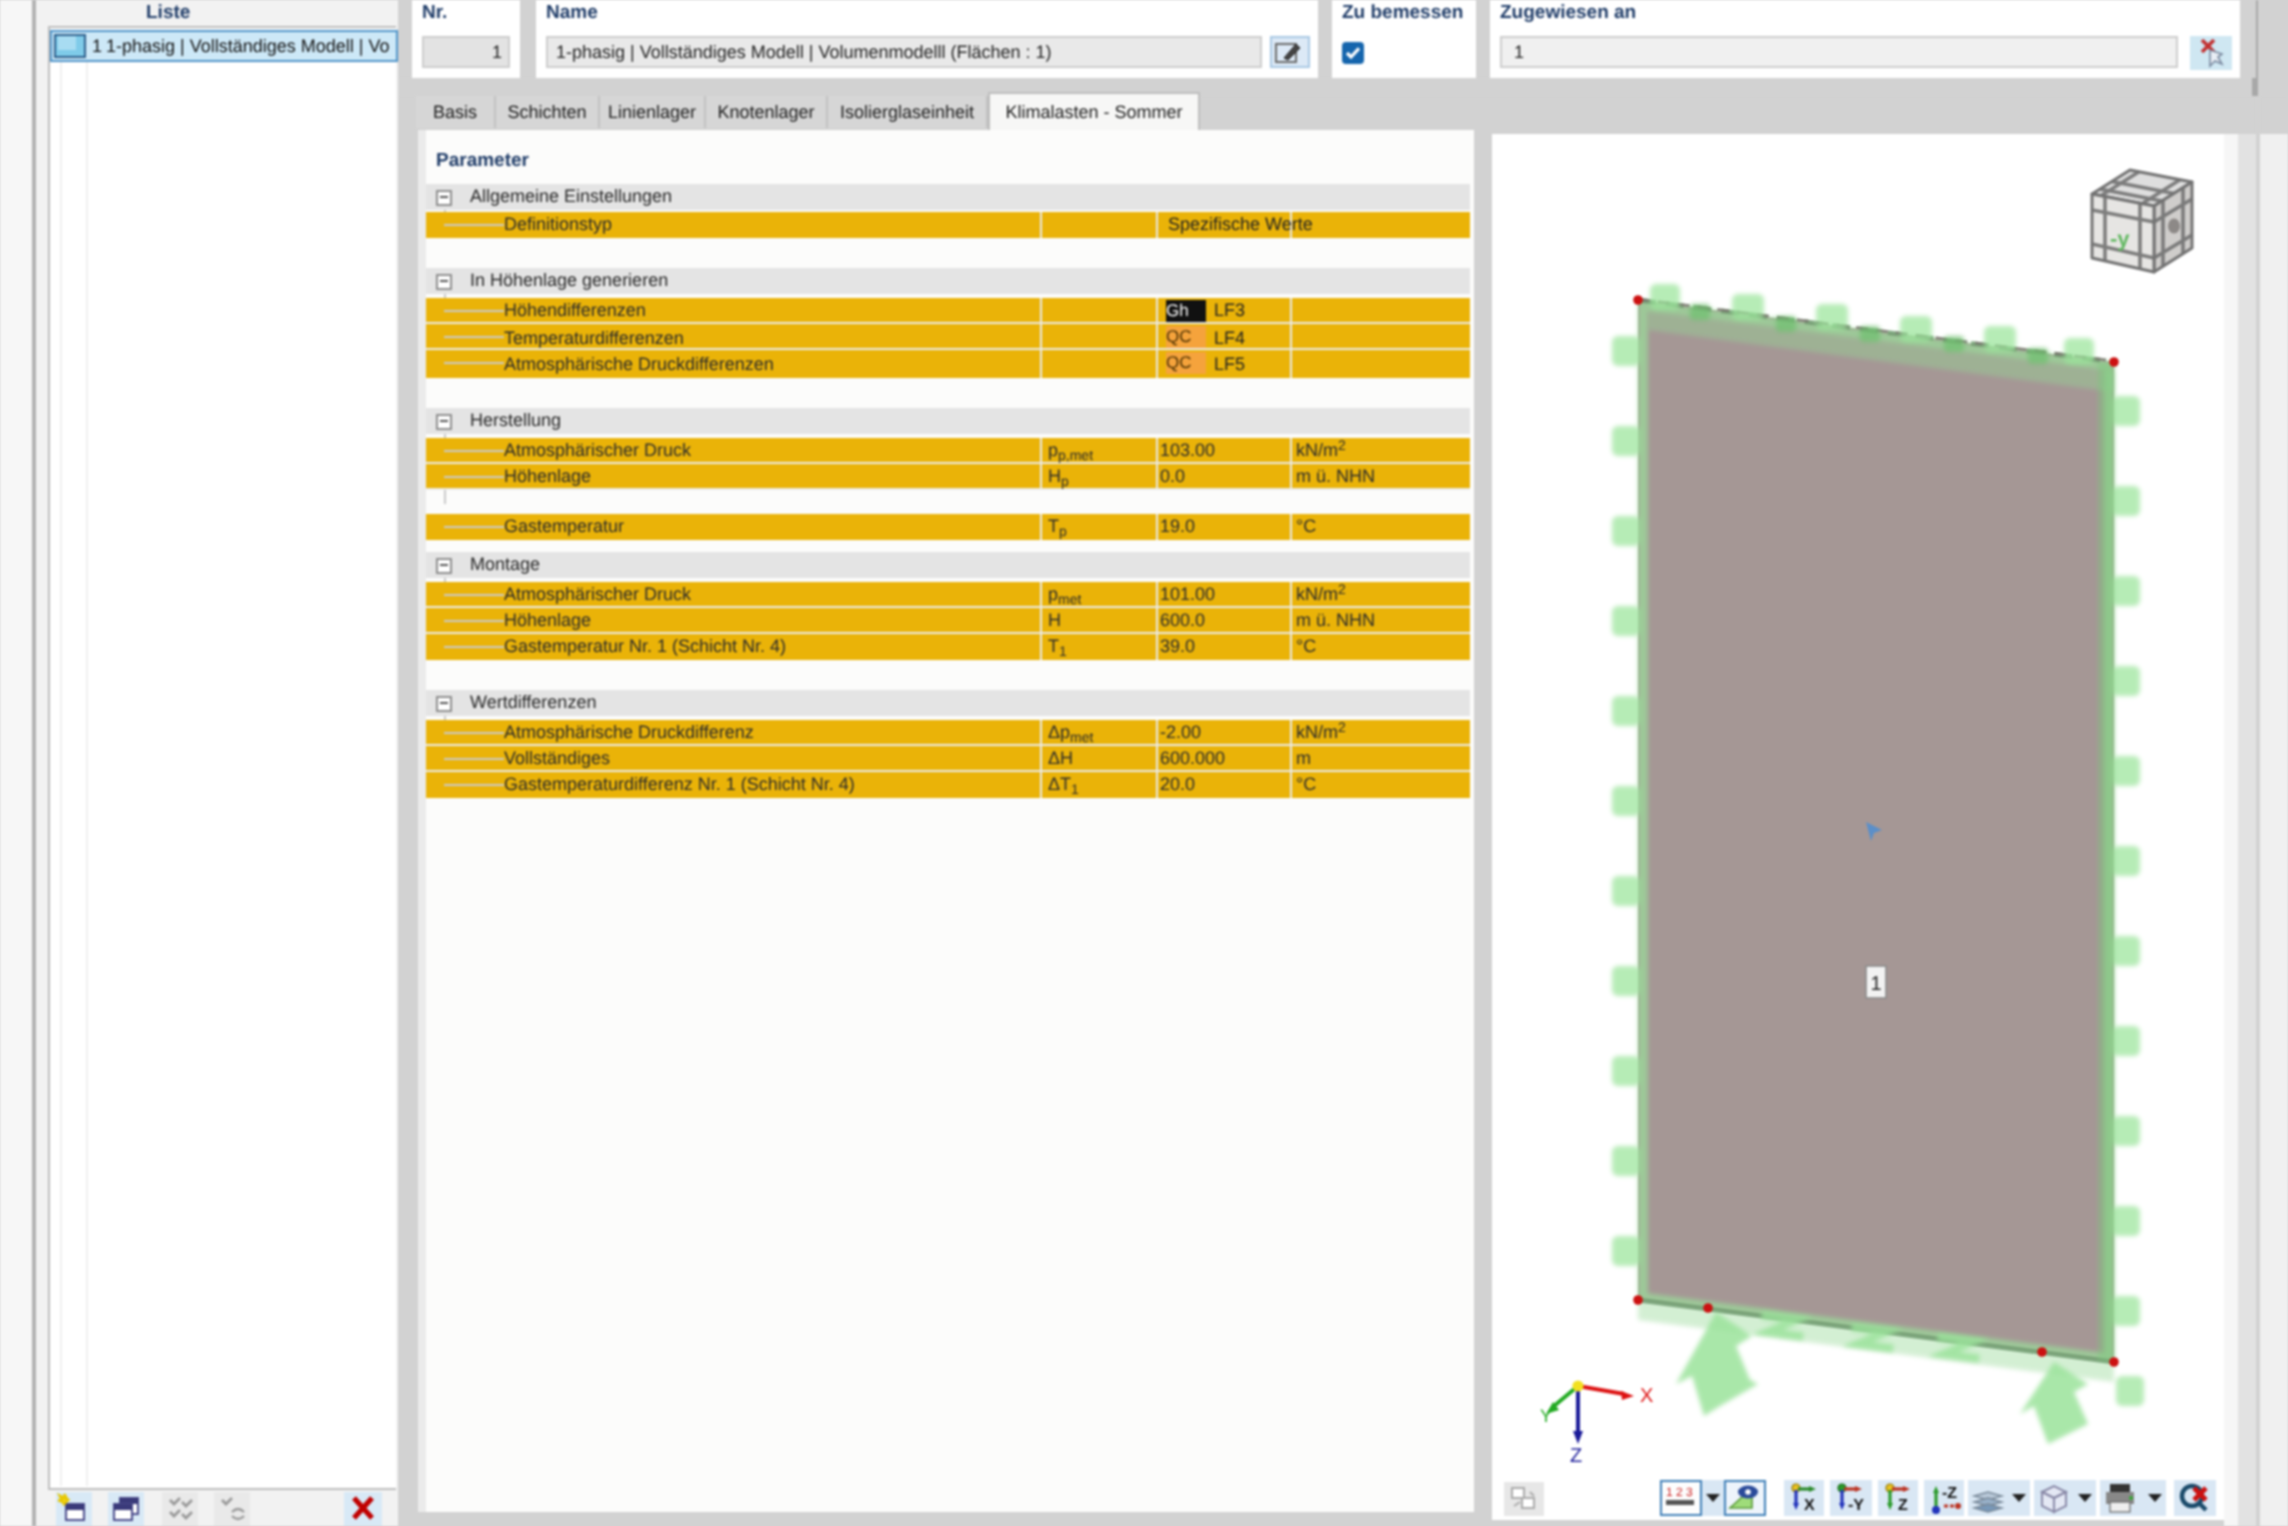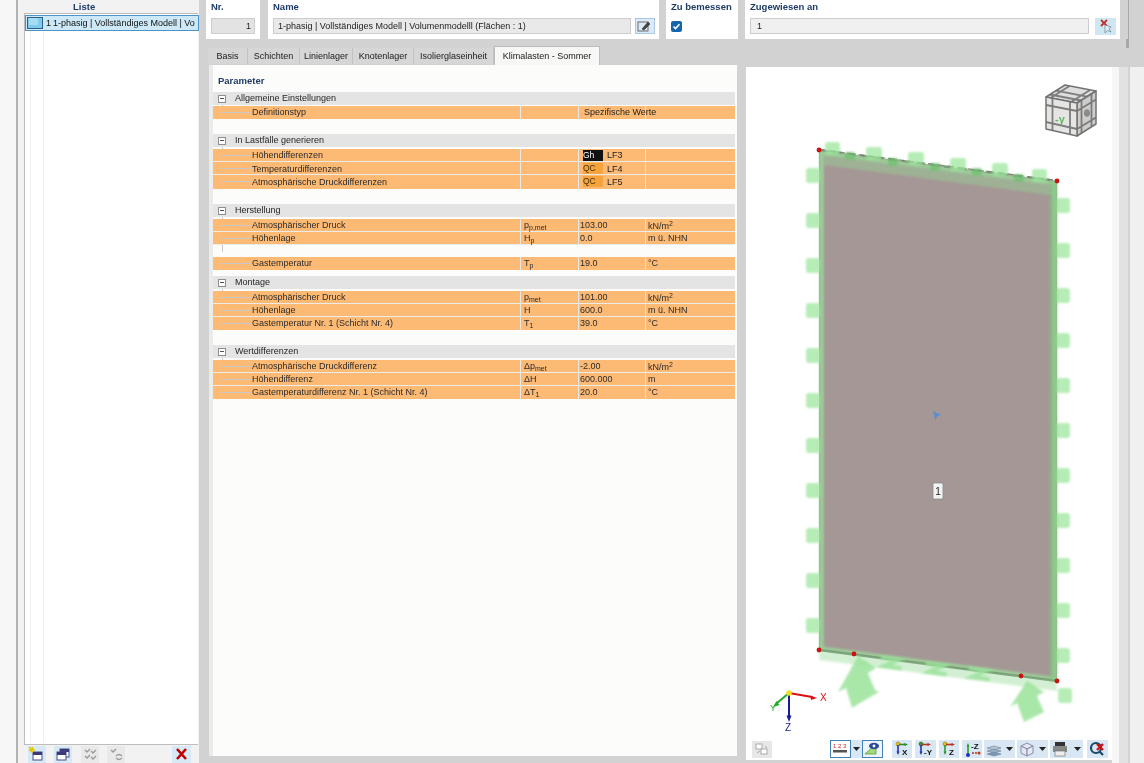--- a/index.html
+++ b/index.html
@@ -7,21 +7,21 @@
 body { filter:blur(0.5px); background:#d2d2d2; font-family:"Liberation Sans",sans-serif; font-size:9px; color:#222; position:relative; }
 .abs { position:absolute; }
 .lbl { font-weight:bold; color:#1f3c68; font-size:9.5px; }
 .card { background:#fff; position:absolute; }
 .inp { position:absolute; border:1px solid #cdcdcd; font-size:9px; line-height:14px; }
 .tab { position:absolute; top:48px; height:16px; background:#d6d6d6; border-right:1px solid #c2c2c2; text-align:center; line-height:16px; font-size:9px; color:#1a1a1a; }
 .sech { position:absolute; left:213px; width:522px; height:13px; background:#e4e4e4; }
 .sech .exp { position:absolute; left:4.5px; top:2.5px; width:8px; height:8px; border:1px solid #8e8e8e; background:#fff; }
 .sech .exp:before { content:""; position:absolute; left:1.5px; top:2.8px; width:3.5px; height:1px; background:#555; }
 .sech .tit { position:absolute; left:22px; top:1px; font-size:9px; color:#262626; }
-.row { position:absolute; left:213px; width:522px; height:13.2px; background:#fdba74; }
+.row { position:absolute; left:213px; width:522px; height:13.2px; background:#eab308; }
 .row .nm { position:absolute; left:39px; top:1.4px; font-size:9px; color:#2b2b2b; }
 .row .sy { position:absolute; left:311px; top:1.4px; font-size:9px; color:#2b2b2b; }
 .row .vl { position:absolute; left:367px; width:62px; top:1.4px; font-size:9px; color:#2b2b2b; }
 .row .un { position:absolute; left:435px; top:1.4px; font-size:9px; color:#2b2b2b; }
 .row .tree { position:absolute; left:9px; top:6px; width:30px; height:1px; background:#c9c9c9; }
 .row .vsep1 { position:absolute; left:307px; top:0; width:1px; height:100%; background:#e8e8e6; }
 .row .vsep2 { position:absolute; left:365px; top:0; width:1px; height:100%; background:#e8e8e6; }
 .row .vsep3 { position:absolute; left:432px; top:0; width:1px; height:100%; background:#e8e8e6; }
 .row .hsep { position:absolute; left:0; bottom:0; width:100%; height:1px; background:#ebebe8; }
 sub { font-size:7px; vertical-align:-2px; }
@@ -137,21 +137,21 @@
   <div class="vsep1"></div>
     <div class="vsep2"></div>
     <div class="vsep3"></div>
   <div class="tree"></div>
     <div class="nm">Definitionstyp</div>
   <div class="abs" style="left:371px;top:1.4px;font-size:9px">Spezifische Werte</div>
 </div>
 
 <div class="sech" style="top:134px">
     <div class="exp"></div>
-    <div class="tit">In Lastfälle generieren</div>
+    <div class="tit">In Höhenlage generieren</div>
   </div>
 <div class="vline" style="left:222px;top:147px;height:35px"></div>
 <div class="row" style="top:149px">
   <div class="vsep1"></div>
     <div class="vsep2"></div>
     <div class="vsep3"></div>
     <div class="hsep"></div>
   <div class="tree"></div>
     <div class="nm">Höhendifferenzen</div>
   <div class="badge" style="background:#111;color:#fff">Gh</div>
@@ -268,21 +268,21 @@
   <div class="sy">Δp<sub>met</sub></div>
     <div class="vl">-2.00</div>
     <div class="un">kN/m<sup>2</sup></div>
 </div>
 <div class="row" style="top:372.8px">
   <div class="vsep1"></div>
     <div class="vsep2"></div>
     <div class="vsep3"></div>
     <div class="hsep"></div>
   <div class="tree"></div>
-    <div class="nm">Höhendifferenz</div>
+    <div class="nm">Vollständiges</div>
   <div class="sy">ΔH</div>
     <div class="vl">600.000</div>
     <div class="un">m</div>
 </div>
 <div class="row" style="top:386px">
   <div class="vsep1"></div>
     <div class="vsep2"></div>
     <div class="vsep3"></div>
   <div class="tree"></div>
     <div class="nm">Gastemperaturdifferenz Nr. 1 (Schicht Nr. 4)</div>

